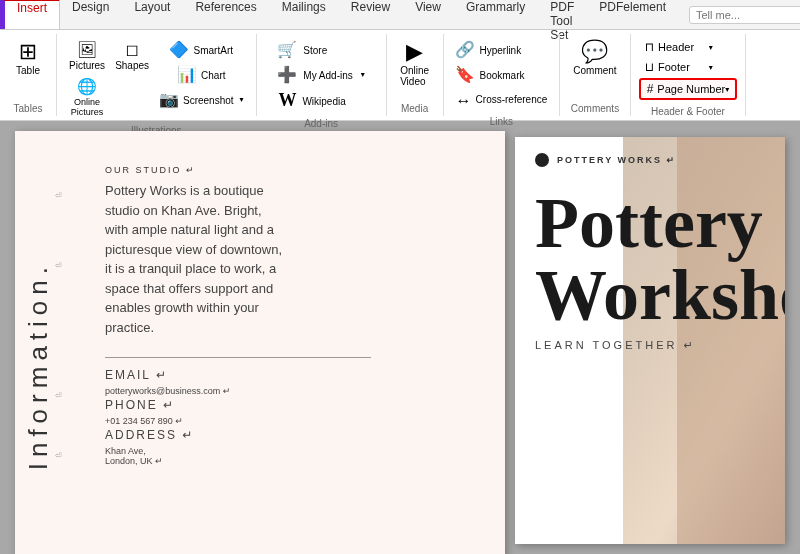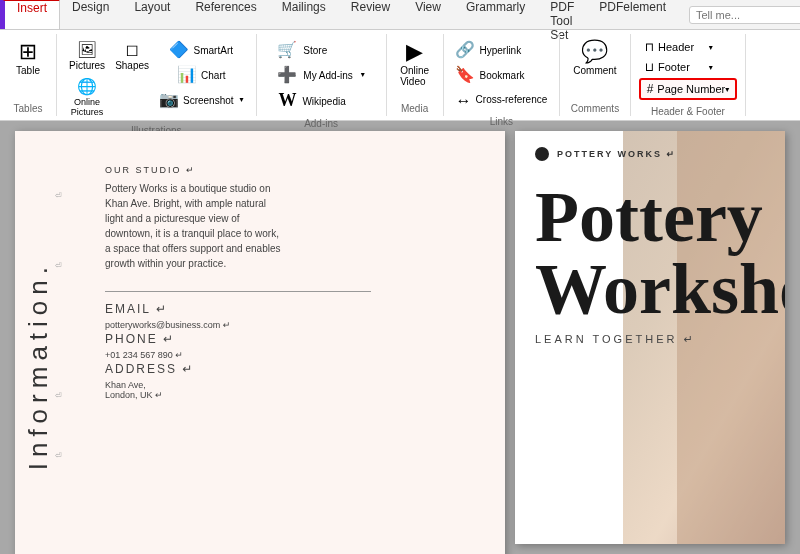--- a/index.html
+++ b/index.html
@@ -41,24 +41,24 @@
     .hf-btn.highlight { border: 2px solid #e00; background: #fff0f0; }
     .hf-btn .arrow { margin-left: auto; font-size: 8px; }
 
     
     .doc-area { display: flex; height: calc(554px - 30px - 90px - 1px); background: #a8a8a8; overflow: hidden; }
 
     
     .page-left { background: #fdf5f2; width: 490px; height: 100%; position: relative; overflow: hidden; margin: 10px 5px 10px 15px; box-shadow: 2px 2px 8px rgba(0,0,0,0.3); }
 
     
-    .page-right { background: #fff; flex: 1; margin: 10px 15px 10px 5px; box-shadow: 2px 2px 8px rgba(0,0,0,0.3); overflow: hidden; position: relative; }
+    .page-right { background: #fff; flex: 1; margin: 16px 15px 10px 5px; box-shadow: 2px 2px 8px rgba(0,0,0,0.3); overflow: hidden; position: relative; }
 
     .studio-title { font-size: 9px; letter-spacing: 2px; color: #333; margin-bottom: 6px; }
-    .studio-text { font-size: 10px; line-height: 1.5; color: #444; max-width: 180px; margin-bottom: 20px; }
+    .studio-text { font-size: 13px; line-height: 1.5; color: #444; max-width: 180px; margin-bottom: 20px; }
 
     .divider { border: none; border-top: 1px solid #999; margin: 10px 0; width: 70%; }
 
     .field-title { font-size: 12px; letter-spacing: 2px; color: #444; margin-bottom: 4px; margin-top: 2px; }
     .field-value { font-size: 9px; color: #444; }
     .right-page-inner { position: relative; height: 100%; overflow: hidden; }
     .dropdown-arrow { font-size: 8px; margin-left: 2px; }
   </style>
 </head>
 <body>

